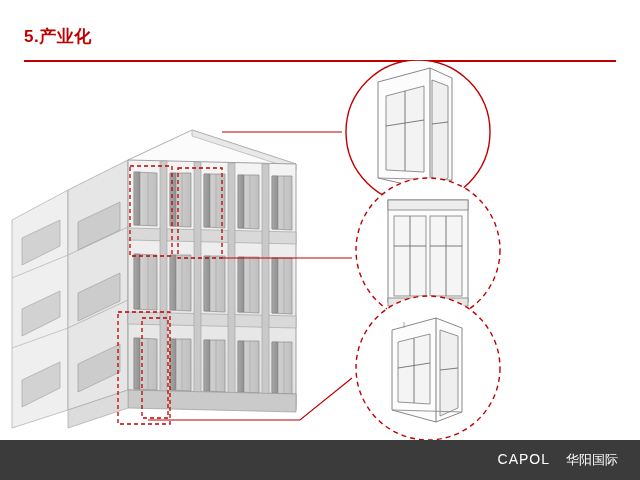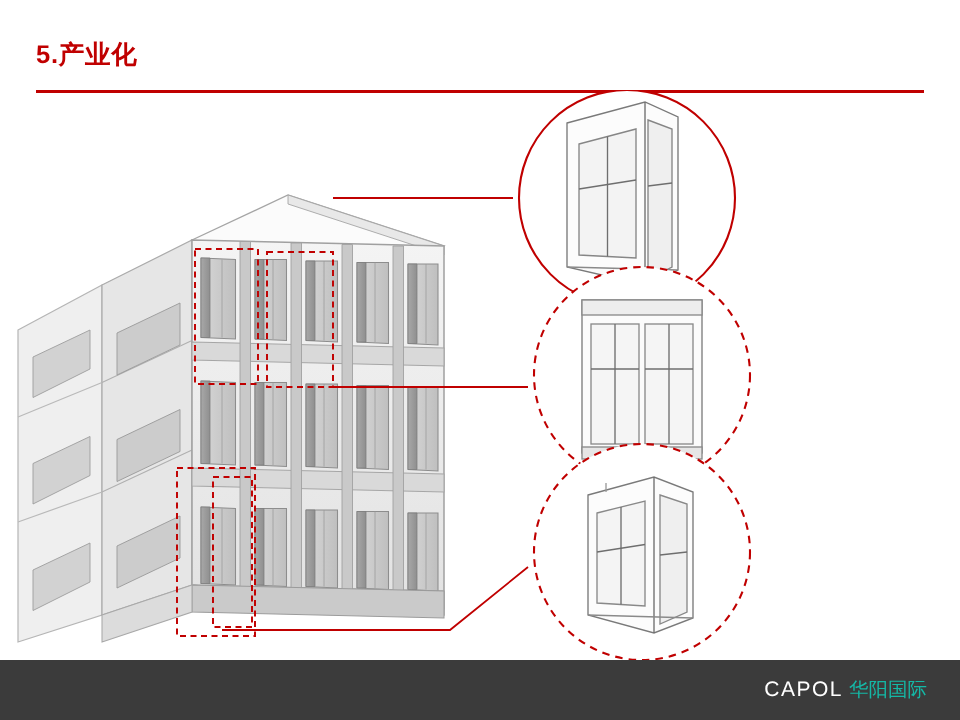--- a/index.html
+++ b/index.html
@@ -56,24 +56,24 @@
   .footer-logo {
     position: absolute;
     right: 22px;
     bottom: 11px;
     color: #ffffff;
     font-size: 14px;
     letter-spacing: 1px;
     white-space: nowrap;
   }
   .footer-logo .cn {
-    color: #14b8a6;
+    color: #ffffff;
     font-size: 13px;
     letter-spacing: 0px;
-    margin-left: 4px;
+    margin-left: 16px;
   }
   
   .stage {
     position: absolute;
     left: 0;
     top: 60px;
     width: 640px;
     height: 380px;
   }
   svg.art {

